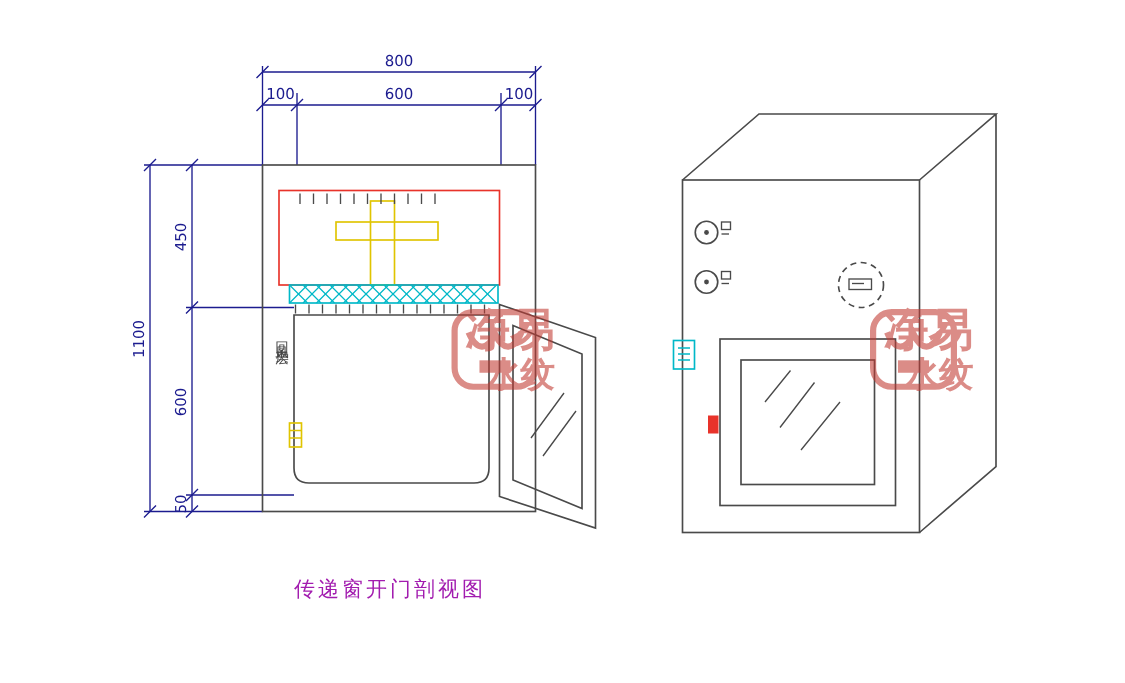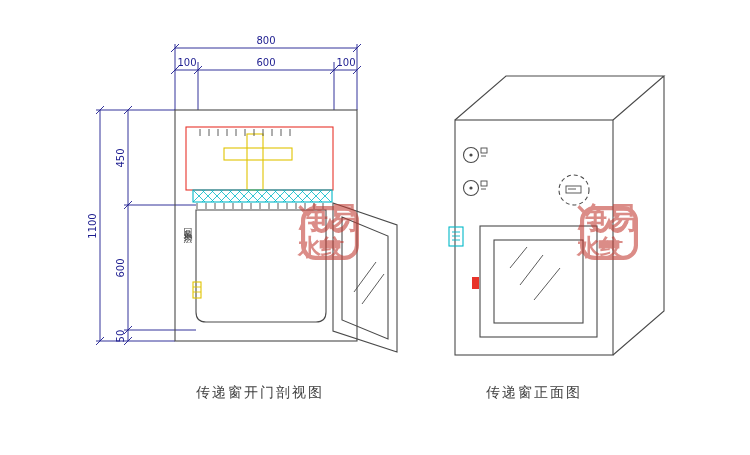--- a/index.html
+++ b/index.html
@@ -15,26 +15,26 @@
   .dash{stroke-dasharray:4 3;}
   .dot{fill:var(--line);stroke:none;}
   .red-fill{fill:var(--red);stroke:none;}
   .hatch{stroke:var(--cyan);stroke-width:0.8;fill:none;}
   .dln{stroke:var(--dim);stroke-width:0.9;fill:none;}
   .dtx{fill:var(--dim);font-family:"DejaVu Sans",sans-serif;font-size:10px;}
   
   .return-air{position:absolute;left:181px;top:221px;writing-mode:vertical-rl;
               font-size:9px;color:#444;letter-spacing:2px;}
   
-  .caption{position:absolute;top:384px;font-size:14px;letter-spacing:2px;color:#404040;}
+  .caption{position:absolute;top:384px;font-size:14px;letter-spacing:2px;color:#a21caf;}
   .caption-left{left:176px;width:168px;text-align:center;}
   .caption-right{left:455px;width:158px;text-align:center;}
   
-  .stamp{position:absolute;width:72px;color:var(--wm);opacity:0.58;text-align:left;
-         font-family:Liberation Mono, monospace;pointer-events:none;}
+  .stamp{position:absolute;width:72px;color:var(--wm);opacity:0.58;text-align:right;
+         font-family:Liberation Serif, serif;pointer-events:none;}
   .stamp-left{left:298px;top:205px;}
   .stamp-right{left:577px;top:205px;}
   .stamp-line1{font-size:30px;font-weight:bold;line-height:1.05;}
   .stamp-line2{font-size:23px;font-weight:bold;line-height:1.0;margin-top:1px;}
 </style>
 </head>
 <body>
 
 <div class="canvas">
 
@@ -118,21 +118,20 @@
     <rect class="ln" x="494" y="240" width="89" height="83"></rect>
     <path class="ln thin" d="M510 268 L527 247 M520 285 L543 255 M534 300 L560 268"></path>
 
     <rect class="red-fill" x="472" y="277" width="7" height="12"></rect>
   </g>
 </svg>
 
 <div class="return-air">回风夹层</div>
 
 <div class="caption caption-left">传递窗开门剖视图</div>
-<div class="caption caption-right">传递窗正面图</div>
 
 <div class="stamp stamp-left">
   <svg width="64" height="58" viewBox="0 0 60 56">
     <rect x="4" y="3" width="52" height="48" rx="12" fill="none" stroke="currentColor" stroke-width="4"></rect>
     <path d="M13 16 C18 28 25 28 30 17 C35 28 42 28 47 16" fill="none" stroke="currentColor" stroke-width="4"></path>
     <rect x="20" y="34" width="20" height="8" fill="currentColor"></rect>
   </svg>
   <div class="stamp-line1">净易</div>
   <div class="stamp-line2">水纹</div>
 </div>

